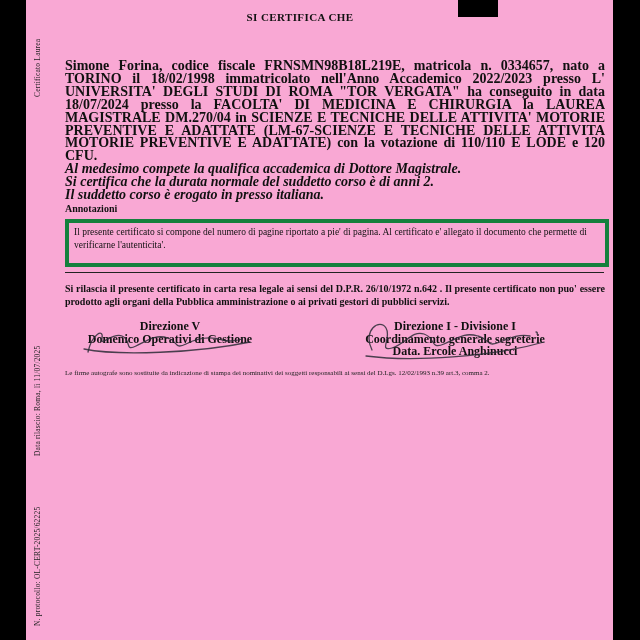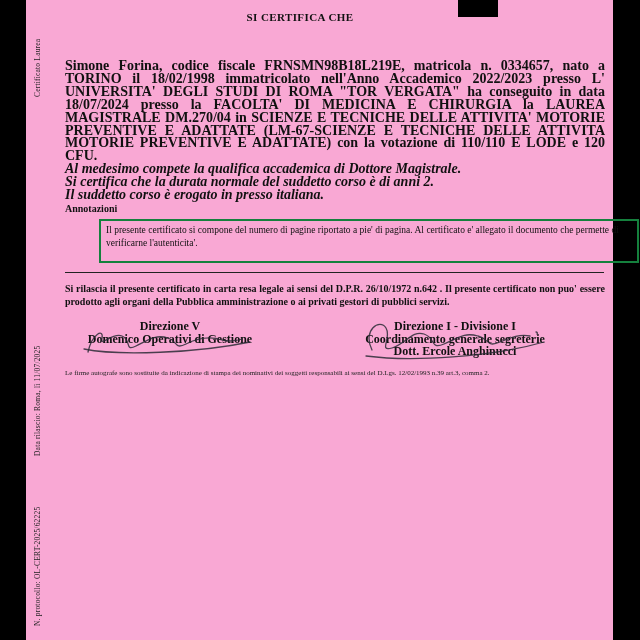--- a/index.html
+++ b/index.html
@@ -27,22 +27,22 @@
 
   .bodyblock {
     position:absolute; left:65px; top:60px; width:540px;
     font-size:14px; line-height:12.9px; font-weight:bold; text-align:justify;
   }
   .bodyblock .line { text-align:left;font-style:italic; }
 
   .ann-heading { position:absolute; left:65px; top:203px; font-weight:bold; font-size:10px; }
   .ann-box {
     position:absolute; left:65px; top:219px; width:526px;
-    border:2px solid #15803d; padding:3px 5px 12px 5px;
-    font-size:9.5px; line-height:12.5px; font-weight:normal; text-align:left;margin-left:34px;
+    border:4px solid #15803d; padding:3px 5px 12px 5px;
+    font-size:9.5px; line-height:12.5px; font-weight:normal; text-align:left;
   }
 
   .divider { position:absolute; left:65px; top:272px; width:539px; height:1px; background:#222; }
 
   .stamp-par {
     position:absolute; left:65px; top:282px; width:540px;
     font-size:10px; line-height:13px; font-weight:bold; text-align:justify;
   }
 
   .sigblock { position:absolute; top:320px; text-align:center; font-size:12px; font-weight:bold; line-height:12.5px; }
@@ -92,21 +92,21 @@
   <div class="stamp-par">Si rilascia il presente certificato in carta resa legale ai sensi del D.P.R. 26/10/1972 n.642 . Il presente certificato non puo' essere prodotto agli organi della Pubblica amministrazione o ai privati gestori di pubblici servizi.</div>
 
   <div class="sigblock sig-left">
     <div>Direzione V</div>
     <div>Domenico Operativi di Gestione</div>
   </div>
 
   <div class="sigblock sig-right">
     <div>Direzione I - Divisione I</div>
     <div>Coordinamento generale segreterie</div>
-    <div>Dott. Ercole Anghinucci</div>
+    <div>Data. Ercole Anghinucci</div>
   </div>
 
   <div class="scribble scribble-left">
     <svg width="180" height="40" viewBox="0 0 180 40" aria-hidden="true">
       <path d="M10 30 C14 12, 26 6, 24 16 C22 26, 34 10, 44 14 C54 18, 46 30, 58 24 C70 18, 78 12, 90 16 C100 19, 96 28, 108 22 C120 16, 132 14, 144 18 C152 20, 158 19, 164 17"></path>
       <path d="M6 27 C40 34, 120 31, 172 20"></path>
     </svg>
   </div>
 
   <div class="scribble scribble-right">

